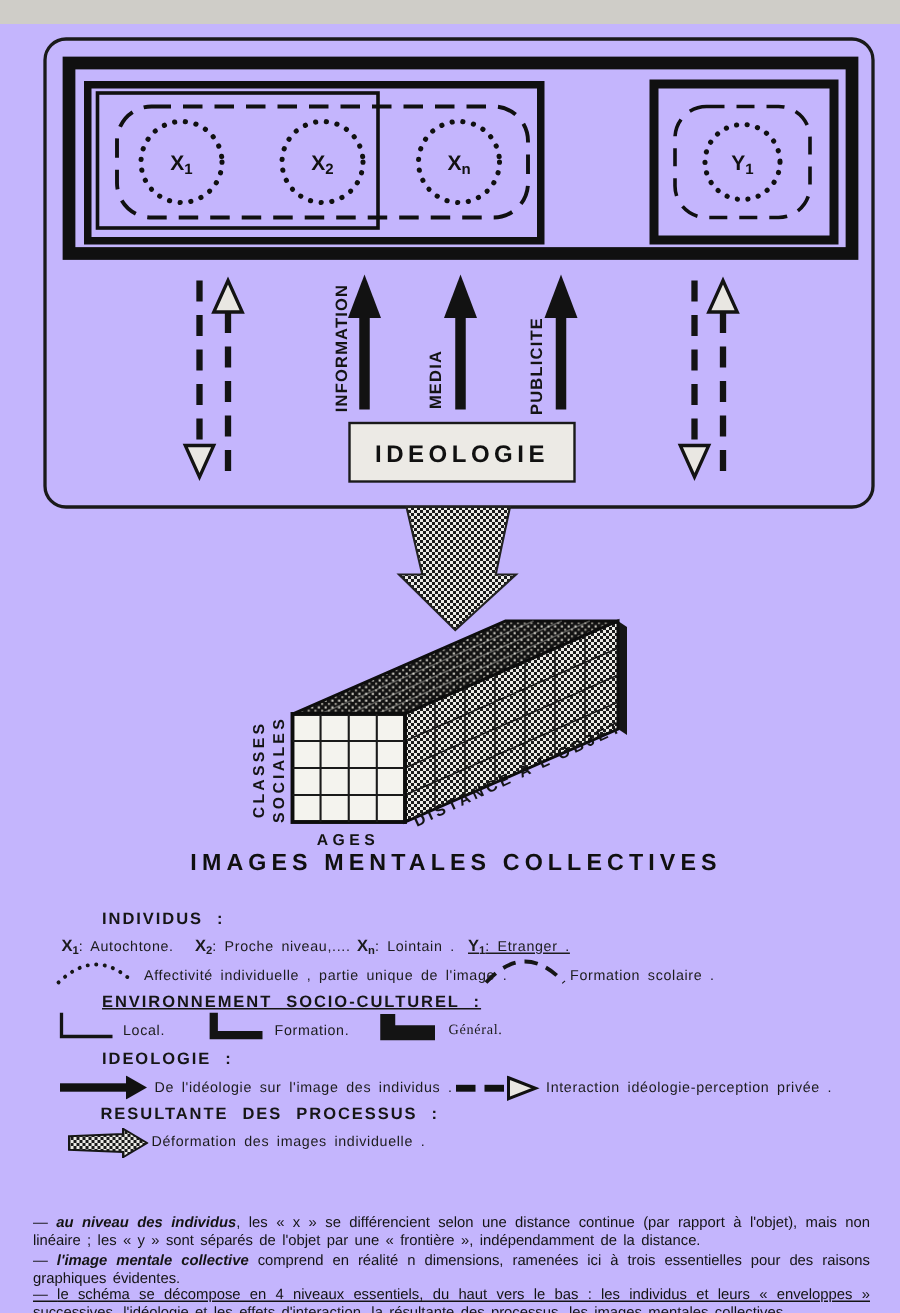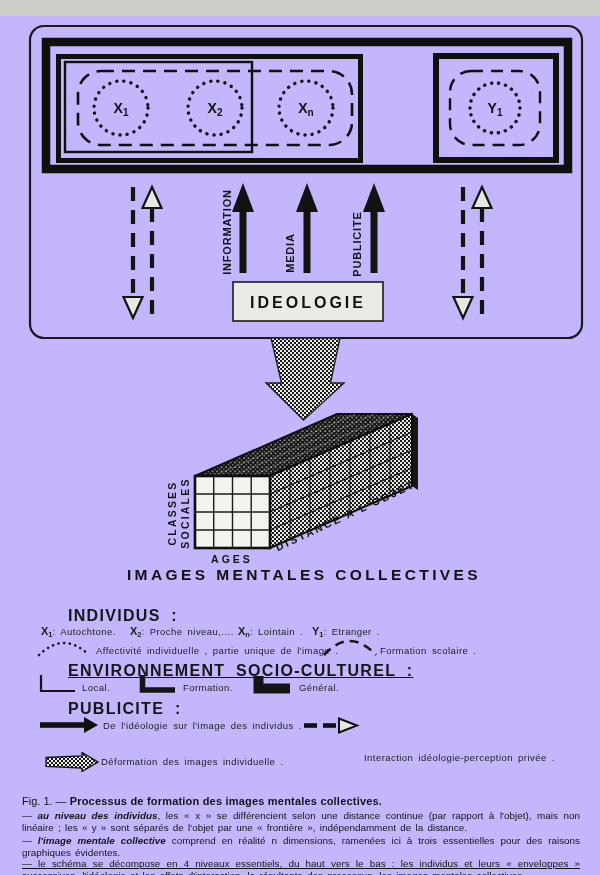--- a/index.html
+++ b/index.html
@@ -1,20 +1,20 @@
 <!DOCTYPE html>
 <html><head>
 <meta charset="utf-8">
 <style>
   html,body{margin:0;padding:0;}
   body{background:#cfcdc8;font-family:"Liberation Sans",sans-serif;}
   #page{position:relative;width:600px;height:875px;background:#c4b5fd;overflow:hidden;margin:16px auto;color:#1c1c1c;}
   svg{display:block;}
   .abs{position:absolute;}
-  .hd{position:absolute;font-weight:700;font-size:16px;letter-spacing:1.3px;word-spacing:5px;white-space:nowrap;color:#161616;padding-left:45px;}
+  .hd{position:absolute;font-weight:700;font-size:11px;letter-spacing:1.3px;word-spacing:5px;white-space:nowrap;color:#161616;padding-left:45px;}
   .lbl{position:absolute;font-size:9.5px;letter-spacing:0.45px;word-spacing:2px;white-space:nowrap;color:#1c1c1c;}
   .sym{font-weight:700;font-size:11px;letter-spacing:0;}
   .sym sub{font-size:7.5px;vertical-align:-2px;}
   .cap{position:absolute;left:22px;width:558px;font-size:9.9px;line-height:12.4px;text-align:justify;color:#141414;word-spacing:1.5px;}
   .cap .lead{font-style:italic;font-weight:700;}
   .figline{position:absolute;left:22px;top:779px;font-size:11px;color:#141414;white-space:nowrap;}
   .figline b{letter-spacing:0.2px;}
 </style>
 </head>
 <body>
@@ -134,21 +134,21 @@
 
   <div class="lbl" style="left:41px;top:609px;">
     <span class="sym"><span>X</span><sub>1</sub></span><span>: Autochtone.</span>
   </div>
   <div class="lbl" style="left:130px;top:609px;">
     <span class="sym"><span>X</span><sub>2</sub></span><span>: Proche niveau,....</span>
   </div>
   <div class="lbl" style="left:238px;top:609px;">
     <span class="sym"><span>X</span><sub>n</sub></span><span>: Lointain .</span>
   </div>
-  <div class="lbl" style="left:312px;top:609px;">
+  <div class="lbl" style="left:312px;top:609px;text-decoration:underline;">
     <span class="sym"><span>Y</span><sub>1</sub></span><span>: Etranger .</span>
   </div>
 
   <svg class="abs" style="left:37px;top:623px;" width="54" height="19" viewBox="0 0 54 19">
     <path d="M2,16 Q27,-8 52,16" fill="none" stroke="#161616" stroke-width="2.6" stroke-dasharray="0.1 5.6" stroke-linecap="round"></path>
   </svg>
   <div class="lbl" style="left:96px;top:629px;">Affectivité  individuelle , partie  unique  de  l'image .</div>
   <svg class="abs" style="left:322px;top:621px;" width="56" height="21" viewBox="0 0 56 21">
     <path d="M2,18 Q28,-10 54,18" fill="none" stroke="#161616" stroke-width="2.6" stroke-dasharray="9 6"></path>
   </svg>
@@ -160,52 +160,50 @@
     <polyline points="3,0 3,16 37,16" fill="none" stroke="#141414" stroke-width="2.2"></polyline>
   </svg>
   <div class="lbl" style="left:82px;top:666px;">Local.</div>
   <svg class="abs" style="left:138px;top:659px;" width="40" height="19" viewBox="0 0 40 19">
     <polyline points="4.5,0 4.5,15 37,15" fill="none" stroke="#141414" stroke-width="5.5"></polyline>
   </svg>
   <div class="lbl" style="left:183px;top:666px;">Formation.</div>
   <svg class="abs" style="left:252px;top:660px;" width="42" height="19" viewBox="0 0 42 19">
     <polyline points="6.5,0 6.5,12.5 38,12.5" fill="none" stroke="#141414" stroke-width="10"></polyline>
   </svg>
-  <div class="lbl" style="left:299px;top:666px;">Général.</div>
-
-  <div class="hd" style="left:23px;top:684px;">PUBLICITE :</div>
+  <div class="lbl" style="left:299px;top:666px;font-family:Liberation Serif, serif;">Général.</div>
+
+  <div class="hd" style="left:23px;top:684px;">IDEOLOGIE :</div>
 
   <svg class="abs" style="left:40px;top:701px;" width="58" height="16" viewBox="0 0 58 16">
     <rect x="0" y="5.2" width="45" height="5.6" fill="#111"></rect>
     <polygon points="44,0 58,8 44,16" fill="#111"></polygon>
   </svg>
   <div class="lbl" style="left:103px;top:704px;text-align:right;">De  l'idéologie  sur  l'image  des  individus .</div>
   <svg class="abs" style="left:304px;top:701px;" width="56" height="17" viewBox="0 0 56 17">
     <rect x="0" y="6.2" width="13" height="4.6" fill="#111"></rect>
     <rect x="19" y="6.2" width="13" height="4.6" fill="#111"></rect>
     <polygon points="35,1.5 53,8.5 35,15.5" fill="#e9e7e2" stroke="#111" stroke-width="2"></polygon>
   </svg>
-  <div class="lbl" style="left:364px;top:736px;">Interaction  idéologie-perception  privée .</div>
-
+  <div class="lbl" style="left:364px;top:704px;">Interaction  idéologie-perception  privée .</div>
+
+  <div class="hd" style="left:22px;top:721px;">RESULTANTE  DES  PROCESSUS :</div>
 
   <svg class="abs" style="left:45px;top:736px;" width="54" height="20" viewBox="0 0 54 20">
     <defs>
       <pattern id="chk2" width="4" height="4" patternUnits="userSpaceOnUse">
         <rect width="4" height="4" fill="#ecebe6"></rect>
         <rect width="2" height="2" fill="#1b1b1b"></rect>
         <rect x="2" y="2" width="2" height="2" fill="#1b1b1b"></rect>
       </pattern>
     </defs>
     <polygon points="1,5.5 37,4 37,0.5 53,10 37,19.5 37,16 1,14.5" fill="url(#chk2)" stroke="#161616" stroke-width="1.3"></polygon>
   </svg>
   <div class="lbl" style="left:101px;top:740px;">Déformation  des images  individuelle .</div>
 
-  <div class="figline">
-    <span>Fig. 1. — </span><b>Processus de formation des images mentales collectives.</b>
-  </div>
 
   <div class="cap" style="top:794px;">
     <span>— </span><span class="lead">au niveau des individus</span><span>, les « x » se différencient selon une distance continue (par rapport à l'objet), mais non linéaire ; les « y » sont séparés de l'objet par une « frontière », indépendamment de la distance.</span>
   </div>
   <div class="cap" style="top:819px;">
     <span>— </span><span class="lead">l'image mentale collective</span><span> comprend en réalité n dimensions, ramenées ici à trois essentielles pour des raisons graphiques évidentes.</span>
   </div>
   <div class="cap" style="top:842px;text-decoration:underline;">
     <span>— </span><span class="lead"></span><span>le schéma se décompose en 4 niveaux essentiels, du haut vers le bas : les individus et leurs « enveloppes » successives, l'idéologie et les effets d'interaction, la résultante des processus, les images mentales collectives.</span>
   </div>

